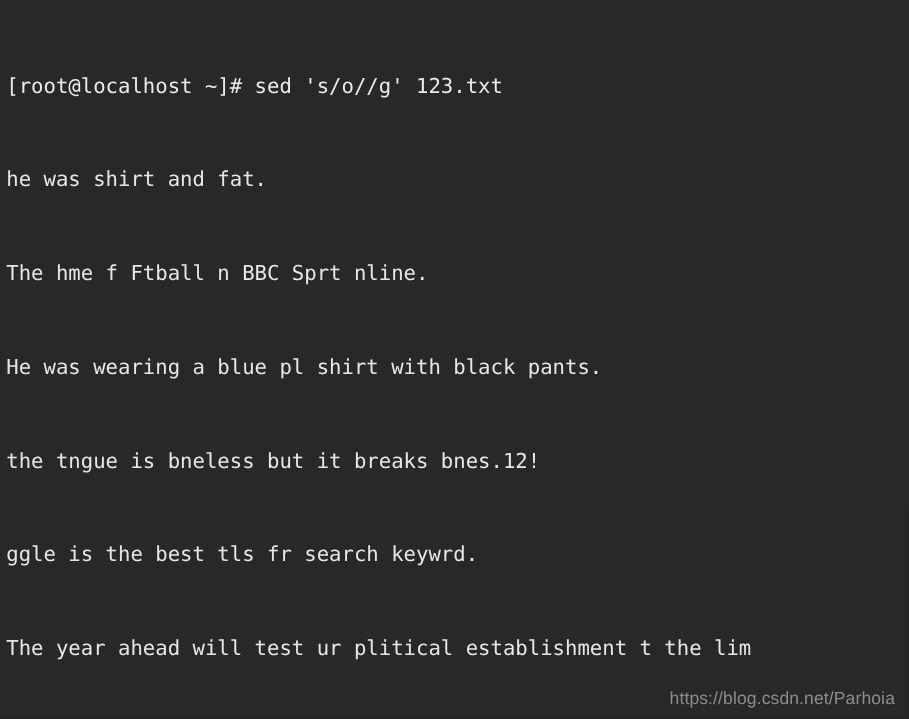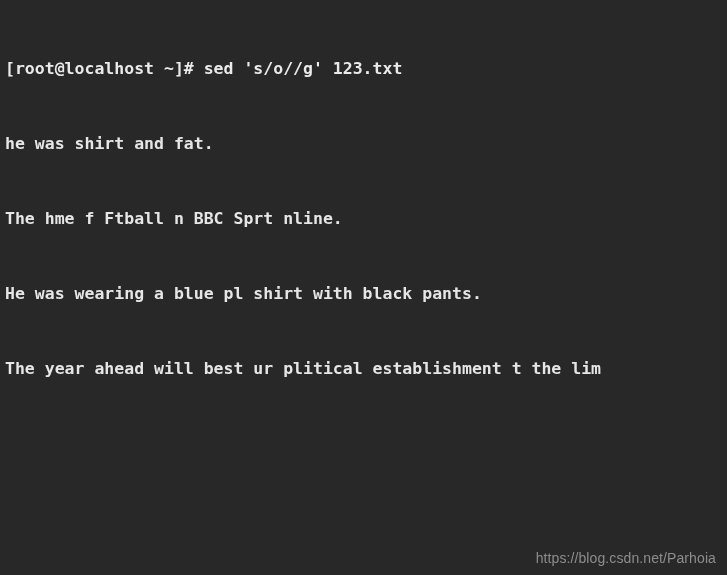--- a/index.html
+++ b/index.html
@@ -24,21 +24,20 @@
     height: 575px;
     padding: 6px 0 0 5px;
     box-sizing: border-box;
     font-family: "DejaVu Sans Mono", "Liberation Mono", monospace;
     font-size: 16.5px;
     line-height: 25px;
     color: #e6e6e6;
     letter-spacing: 0px;
     white-space: pre;
     overflow: hidden;
-    font-weight: bold;
   }
   .term-line {
     height: 25px;
     white-space: pre;
     font-variant-ligatures: none;
   }
   .term-line.prompt-line {
     color: #eaeaea;
   }
   #watermark {
@@ -55,21 +54,23 @@
 </style>
 </head>
 <body>
 
 <div id="terminal-window">
   <div id="terminal-screen">
     <div class="term-line prompt-line">[root@localhost ~]# sed 's/o//g' 123.txt</div>
     <div class="term-line">he was shirt and fat.</div>
     <div class="term-line">The hme f Ftball n BBC Sprt nline.</div>
     <div class="term-line">He was wearing a blue pl shirt with black pants.</div>
-    <div class="term-line">The year ahead will best ur plitical establishment t the lim</div>
+    <div class="term-line">the tngue is bneless but it breaks bnes.12!</div>
+    <div class="term-line">ggle is the best tls fr search keywrd.</div>
+    <div class="term-line">The year ahead will test ur plitical establishment t the lim</div>
     
     
     
     
     
     
     
     
     
     

